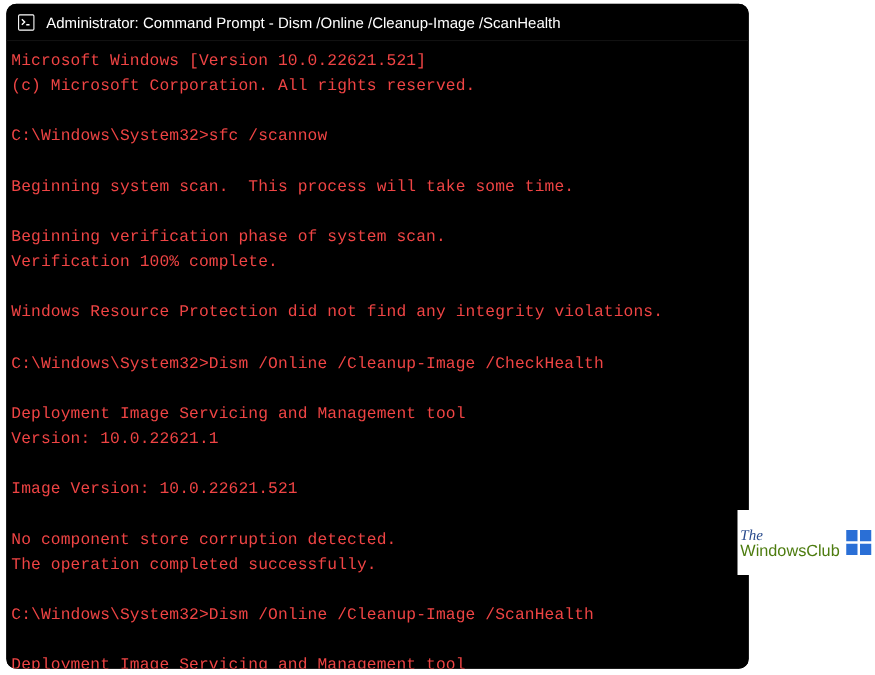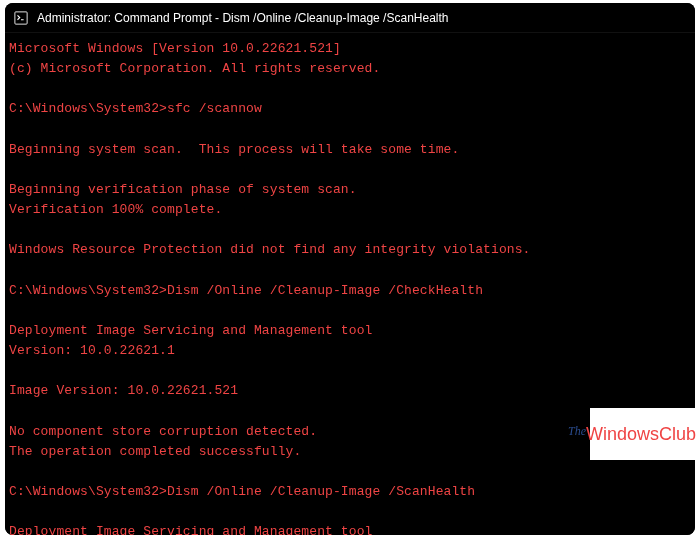--- a/index.html
+++ b/index.html
@@ -8,21 +8,21 @@
       height: 540px;
       background: #fff;
       font-family: Consolas, 'Courier New', monospace;
       position: relative;
       overflow: hidden;
     }
     .window {
       position: absolute;
       top: 3px;
       left: 5px;
-      width: 690px;
+      width: 594px;
       height: 532px;
       background: #000;
       border-radius: 8px;
       overflow: hidden;
       display: flex;
       flex-direction: column;
     }
     .titlebar {
       height: 30px;
       background: #000;
@@ -72,34 +72,34 @@
       justify-content: center;
       padding: 4px 6px;
     }
     .watermark-inner {
       display: flex;
       align-items: center;
       gap: 4px;
     }
     .wm-text {
       display: flex;
-      flex-direction: row;
+      flex-direction: column;
       line-height: 1;
     }
     .wm-the {
       font-family: Georgia, serif;
       font-size: 12px;
       font-style: italic;
       color: #2a4b8d;
     }
     .wm-wc {
       font-family: 'Segoe UI', Tahoma, sans-serif;
-      font-size: 18px;
+      font-size: 13px;
       font-weight: 400;
-      color: #ef4444;
+      color: #4d7c0f;
     }
     .wm-icon {
       width: 22px;
       height: 22px;
     }
   </style>
 </head>
 <body>
 
 <div class="window">

